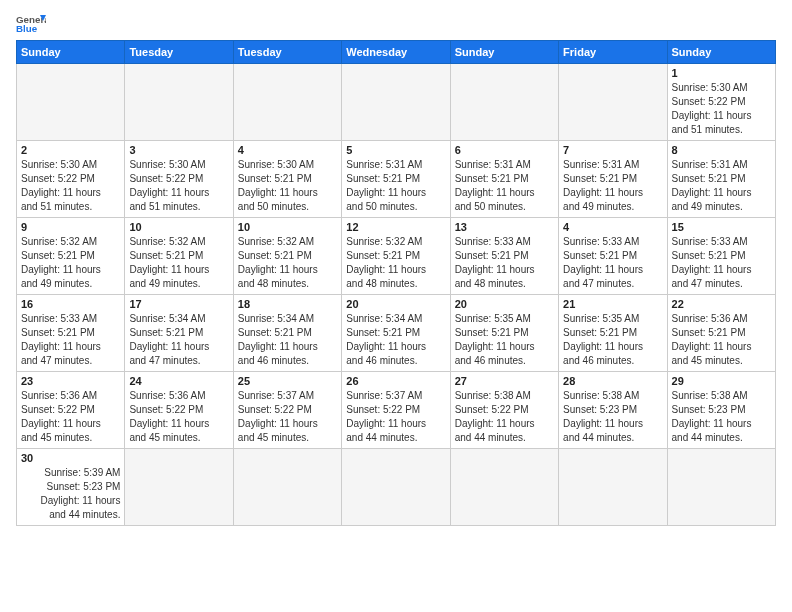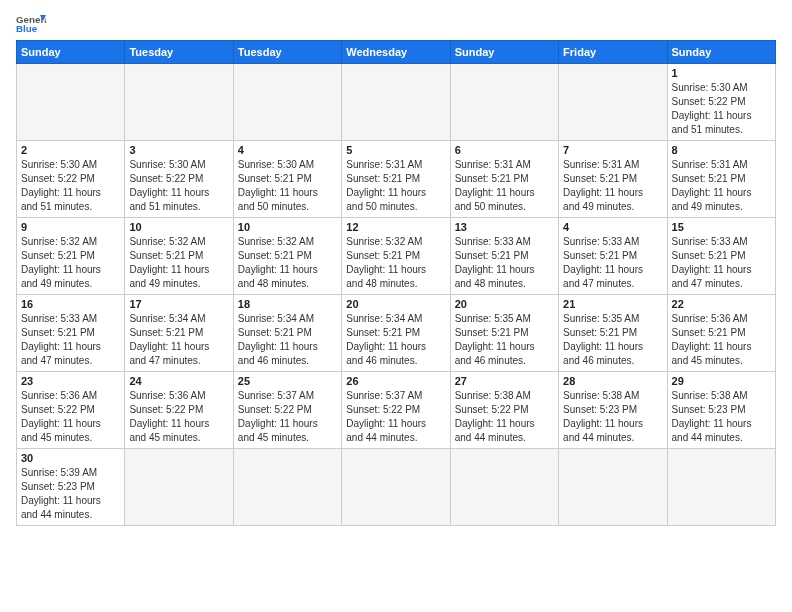--- a/index.html
+++ b/index.html
@@ -332,21 +332,21 @@
             <div class="day-num">29</div>
             <div class="day-info" style="white-space: pre-line;">Sunrise: 5:38 AM
 Sunset: 5:23 PM
 Daylight: 11 hours
 and 44 minutes.</div>
           </td>
         </tr>
         <tr class="last-row">
           <td>
             <div class="day-num">30</div>
-            <div class="day-info" style="white-space: pre-line;">Sunrise: 5:39 AM
+            <div class="day-info" style="white-space: pre-line; text-align: right;">Sunrise: 5:39 AM
 Sunset: 5:23 PM
 Daylight: 11 hours
 and 44 minutes.</div>
           </td>
           <td class="empty"></td>
           <td class="empty"></td>
           <td class="empty"></td>
           <td class="empty"></td>
           <td class="empty"></td>
           <td class="empty"></td>

